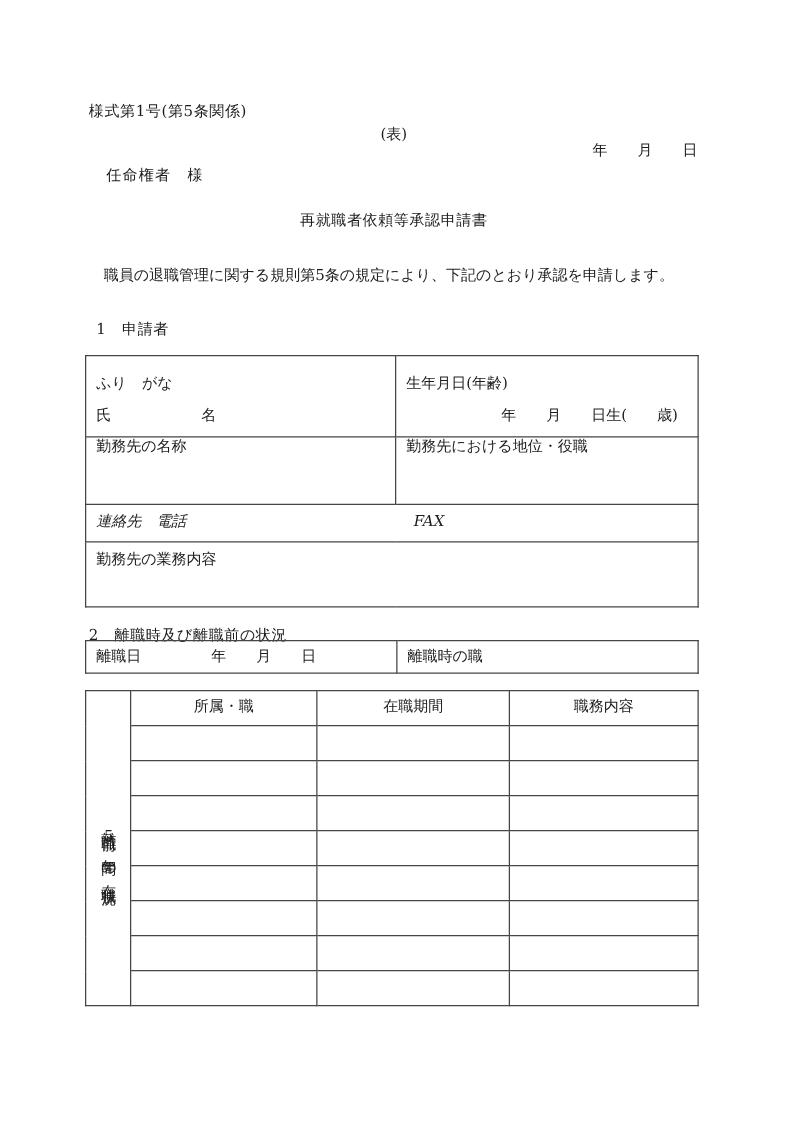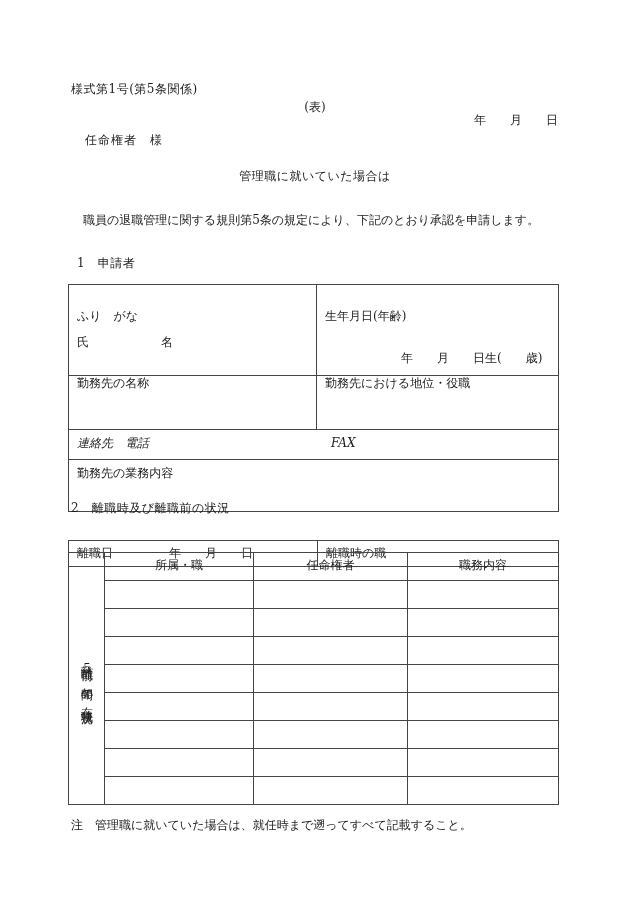--- a/index.html
+++ b/index.html
@@ -25,31 +25,31 @@
   .sec-heading   { letter-spacing:0.5px; }
   .sec1-heading  { left:57px;  top:256px;margin-left:20px; }
   .sec2-heading  { left:71px;  top:501px; }
   .note          { left:71px;  top:818px; }
 
   table { border-collapse:collapse; table-layout:fixed; }
   td { border:1px solid #454545; vertical-align:top; padding:4px 8px; overflow:hidden; }
 
   
   .t1 { left:68px; top:284px; width:490px; }
-  .t1 .r1 td { height:53px; padding-top:18px; }
+  .t1 .r1 td { height:53px; padding-top:8px; }
   .t1 .r1 td div { line-height:26px; }
   .t1 .r2 td { height:54px; padding-top:0; }
   .t1 .r3 td { height:30px; padding-top:6px; }
   .t1 .r4 td { height:52px; padding-top:6px; }
-  .birth-format { padding-left:76px;margin-top:16px; }
+  .birth-format { padding-left:76px; }
   .contact-cell { position:relative;font-style:italic; }
   .fax { position:absolute; left:262px; top:6px; }
 
   
-  .t2a { left:68px; top:540px; width:490px; }
+  .t2a { left:68px; top:512px; width:490px; }
   .t2a td { height:26px; padding-top:5px; }
   .leave-date-cell { position:relative; }
   .ld-format { position:absolute; left:100px; top:5px; }
 
   
   .t2b { left:68px; top:552px; width:490px; }
   .t2b .hdr td { height:28px; text-align:center; padding:5px 4px 0 4px;margin-left:18px; }
   .t2b .body-row td { height:28px; }
   .vcell {
     writing-mode:vertical-rl;
@@ -63,21 +63,21 @@
 </style>
 </head>
 <body>
 
 <div class="page">
 
   <div class="abs form-number">様式第1号(第5条関係)</div>
   <div class="abs front-label">(表)</div>
   <div class="abs date-line">年　　月　　日</div>
   <div class="abs addressee">任命権者　様</div>
-  <div class="abs doc-title">管理職に就いていた場合は</div>
+  <div class="abs doc-title">再就職者依頼等承認申請書</div>
   <div class="abs intro">　職員の退職管理に関する規則第5条の規定により、下記のとおり承認を申請します。</div>
 
   <div class="abs sec-heading sec1-heading">1　申請者</div>
 
   <table class="abs t1">
     <colgroup>
         <col style="width:248px">
         <col style="width:242px">
       </colgroup>
     <tbody>
@@ -129,21 +129,21 @@
     <colgroup>
       <col style="width:36px">
         <col style="width:149px">
         <col style="width:154px">
         <col style="width:151px">
     </colgroup>
     <tbody>
       <tr class="hdr">
         <td class="vcell" rowspan="9">離職前5年間の在職状況</td>
         <td>所属・職</td>
-        <td>任命権者</td>
+        <td>在職期間</td>
         <td>職務内容</td>
       </tr>
 
         <tr class="body-row">
           <td></td>
           <td></td>
           <td></td>
         </tr>
 
         <tr class="body-row">
@@ -183,15 +183,14 @@
         </tr>
 
         <tr class="body-row">
           <td></td>
           <td></td>
           <td></td>
         </tr>
       </tbody>
   </table>
 
-  <div class="abs note">注　管理職に就いていた場合は、就任時まで遡ってすべて記載すること。</div>
 
 </div>
 
 </body></html>

